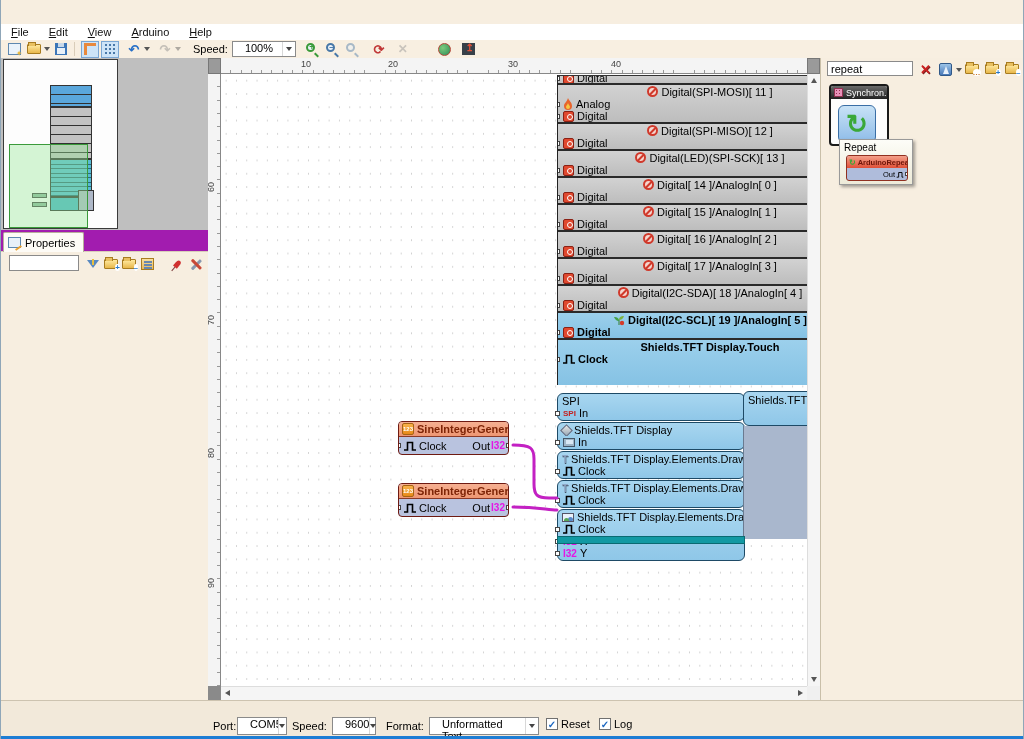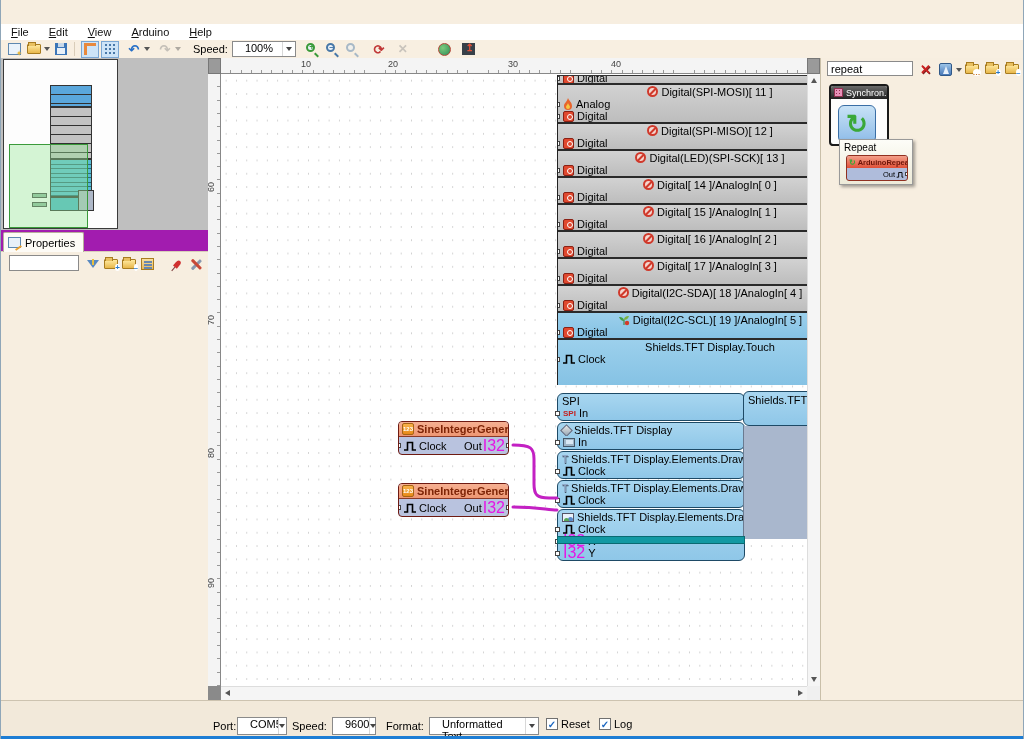--- a/index.html
+++ b/index.html
@@ -123,28 +123,28 @@
   .tri-lf { width:0; height:0; border-top:3.5px solid transparent; border-bottom:3.5px solid transparent; border-right:5px solid #555; }
   .tri-rt { width:0; height:0; border-top:3.5px solid transparent; border-bottom:3.5px solid transparent; border-left:5px solid #555; }
   #corner-bl { position:absolute; left:0; bottom:0; width:13px; height:14px; background:#8A8A8A; }
 
   
   #pins-block { position:absolute; left:336px; top:1px; width:250px; overflow:hidden; border-left:1px solid #222; }
   #pins-partial { height:8px; background:linear-gradient(#D0D0D0,#C0C0C0); border-top:1px solid #333; overflow:hidden; }
   #pins-partial .pin-row { margin-top:-4px; }
   .channel { width:304px; border-top:2px solid #2A2A2A; position:relative; }
   .channel.gray { background:linear-gradient(#D2D2D2,#BDBDBD); }
-  .channel.blue { background:linear-gradient(#9CD0EC,#85C2E4); }
+  .channel.blue { background:linear-gradient(#9CD0EC,#85C2E4);font-weight:bold; }
   .ch-header { height:13px; display:flex; align-items:center; justify-content:center; gap:3px; font-size:11px; color:#000; width:304px; }
   .pin-row { height:12px; display:flex; align-items:center; gap:3px; font-size:11px; color:#000; padding-left:0; }
   .pin-sq { width:5px; height:5px; background:#fff; border:1px solid #444; margin-left:-3px; flex:none; }
   .pi { flex:none; display:flex; align-items:center; justify-content:center; }
   .pi-digital { width:11px; height:11px; background:#E0492F; border:1px solid #8A2014; border-radius:2px; position:relative; }
   .pi-digital:after { content:""; position:absolute; left:2.5px; top:2.5px; width:4px; height:4px; border:1.5px solid #fff; border-radius:50%; }
-  .pi-i32 { color:#E515E5; font-weight:normal; font-size:16px;text-align:right; }
+  .pi-i32 { color:#E515E5; font-weight:bold; font-size:10px;text-align:right; }
   .pi-spi { color:#C42020; font-weight:bold; font-size:8px; letter-spacing:0; }
   .pi-text { color:#8FA8C8; font-weight:bold; font-size:10px; text-shadow:0.5px 0.5px 0 #456; }
   .blocked-ic { position:relative; width:11px; height:11px; border:2px solid #D0392B; border-radius:50%; background:#F5D5CE; }
   .blocked-ic:after { content:""; position:absolute; left:-1px; top:3px; width:9px; height:2px; background:#D0392B; transform:rotate(-45deg); }
 
   
   #tft-zone { position:absolute; left:336px; top:289px; width:250px; height:153px;margin-top:28px; }
   #tft-left { position:absolute; left:0; top:2px; width:188px; }
   .tftbox { background:linear-gradient(#A8D6F0,#8FC7E8); border:1.5px solid #1E4A66; border-radius:6px; margin-bottom:1px; padding:1px 0; }
   .tft-title { height:12px; display:flex; align-items:center; gap:3px; font-size:11px; padding-left:4px; white-space:nowrap; overflow:hidden; }

